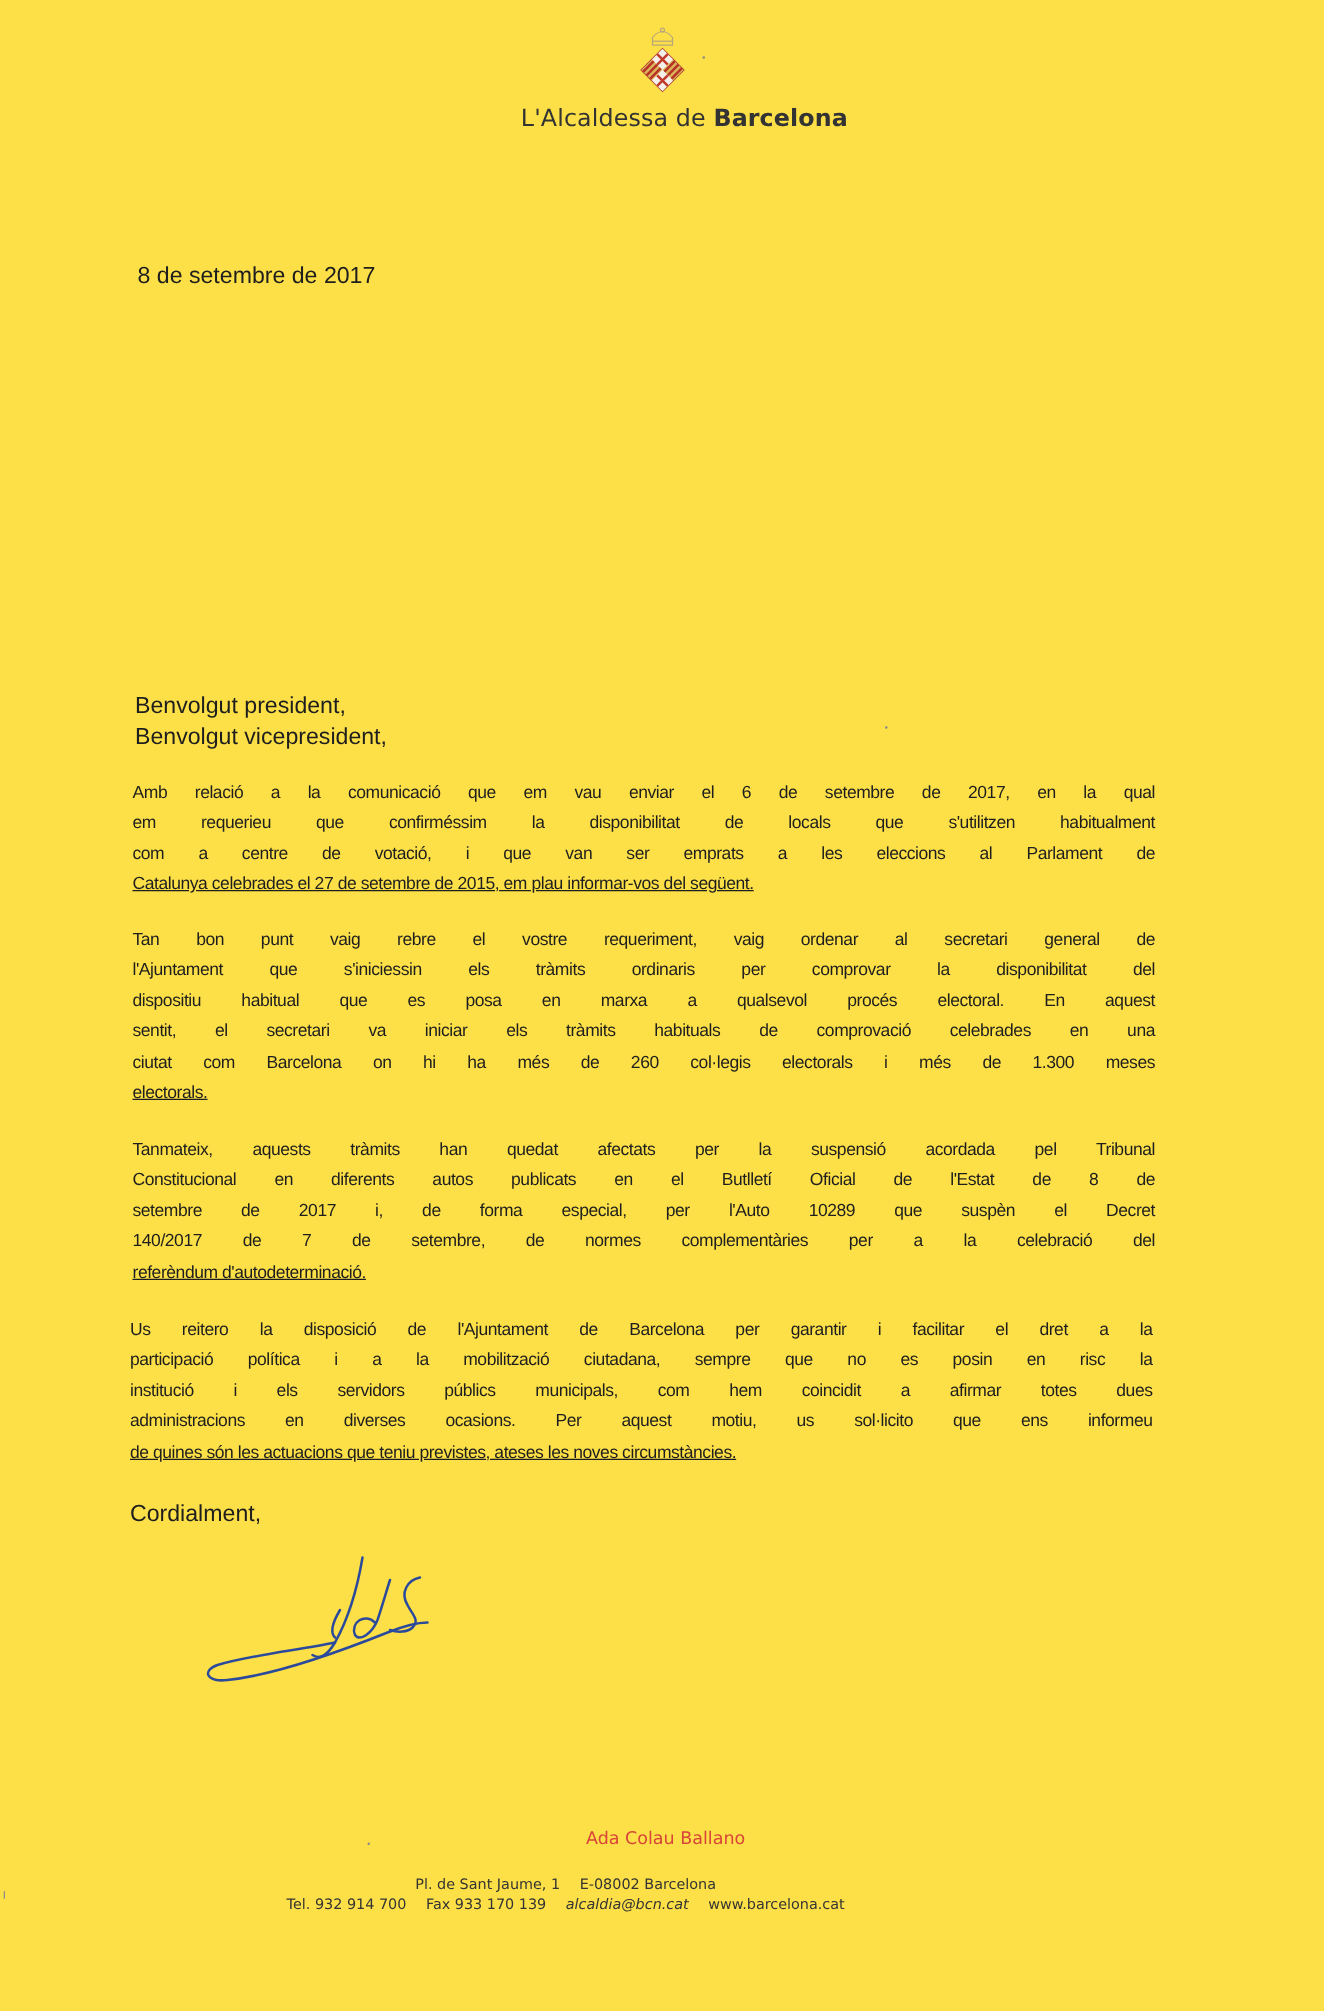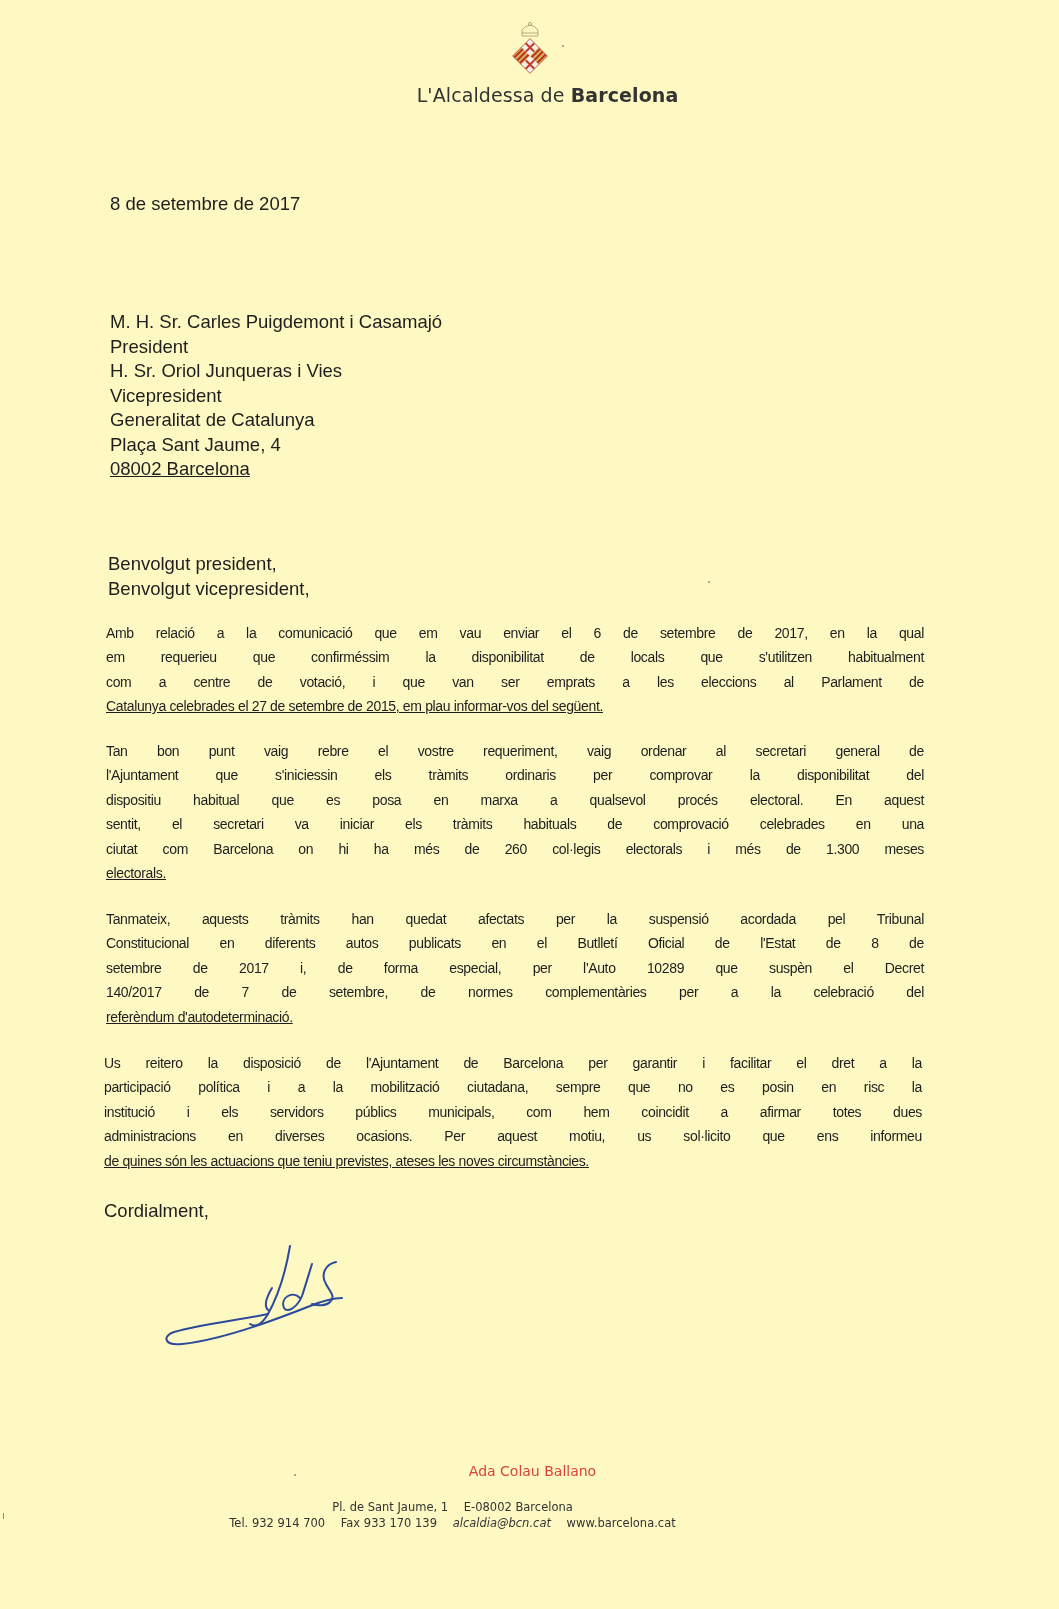--- a/index.html
+++ b/index.html
@@ -13,21 +13,21 @@
       position: relative;
       overflow: hidden;
       font-family: "Liberation Sans", "DejaVu Sans", sans-serif;
       color: #1a1a1a;
     }
     .page {
       position: absolute;
       left: 0; top: 0;
       width: 1059px;
       height: 1609px;
-      background: #fef9c3;
+      background: #fde047;
     }
     .logo {
       position: absolute;
       left: 512px;
       top: 20px;
       width: 36px;
       height: 56px;
     }
     .org-title {
       position: absolute;
@@ -152,31 +152,22 @@
       <rect x="-7" y="0" width="2" height="12" fill="#b83225"></rect>
       <rect x="-3" y="0" width="2" height="12" fill="#b83225"></rect>
 
       <rect x="0" y="0" width="12" height="12" fill="#f4efe8"></rect>
       <rect x="5" y="0" width="2" height="12" fill="#c0392b"></rect>
       <rect x="0" y="5" width="12" height="2" fill="#c0392b"></rect>
     </g>
   </svg>
   <div class="org-title"><span>L'Alcaldessa de </span><b>Barcelona</b></div>
 
-  <div class="text" style="left:110px; top:192px;">8 de setembre de 2017</div>
-
-  <div class="block" style="top:310px;">
-    <span class="line">M. H. Sr. Carles Puigdemont i Casamajó</span>
-    <span class="line">President</span>
-    <span class="line">H. Sr. Oriol Junqueras i Vies</span>
-    <span class="line">Vicepresident</span>
-    <span class="line">Generalitat de Catalunya</span>
-    <span class="line">Plaça Sant Jaume, 4</span>
-    <span class="line underline">08002 Barcelona</span>
-  </div>
+  <div class="text" style="left:110px; top:208px;">8 de setembre de 2017</div>
+
 
   <div class="block" style="top:552px; left:108px;">
     <span class="line">Benvolgut president,</span>
     <span class="line">Benvolgut vicepresident,</span>
   </div>
 
   <div class="para" style="top:621px;">
     <span class="jl">Amb relació a la comunicació que em vau enviar el 6 de setembre de 2017, en la qual</span>
     <span class="jl">em requerieu que confirméssim la disponibilitat de locals que s'utilitzen habitualment</span>
     <span class="jl">com a centre de votació, i que van ser emprats a les eleccions al Parlament de</span>

